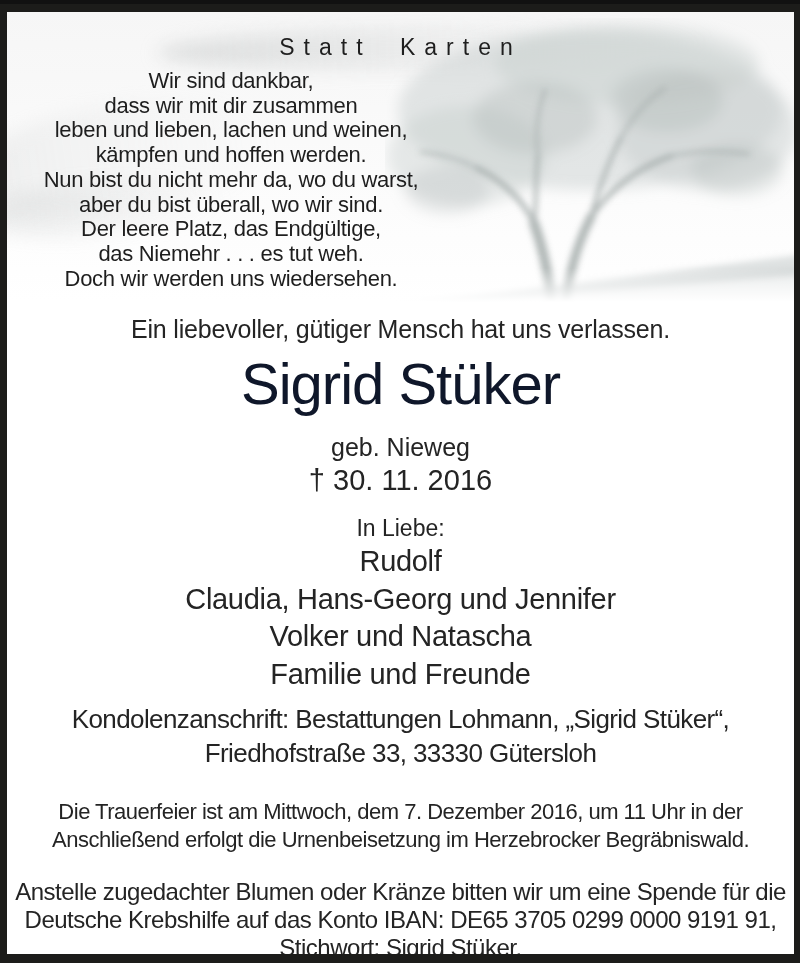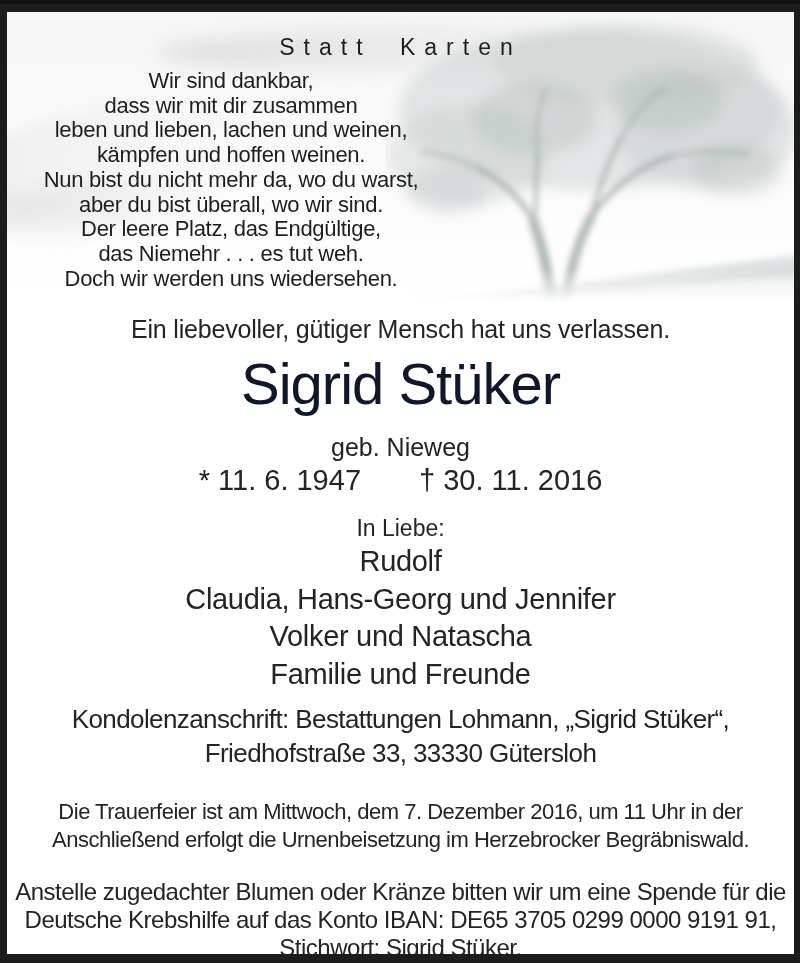--- a/index.html
+++ b/index.html
@@ -179,36 +179,35 @@
 
     <div class="fadeout"></div>
   </div>
 
   <div class="txt statt-karten">Statt Karten</div>
 
   <div class="txt poem">
     <div>Wir sind dankbar,</div>
     <div>dass wir mit dir zusammen</div>
     <div>leben und lieben, lachen und weinen,</div>
-    <div>kämpfen und hoffen weinen.</div>
+    <div>kämpfen und hoffen werden.</div>
     <div>Nun bist du nicht mehr da, wo du warst,</div>
     <div>aber du bist überall, wo wir sind.</div>
     <div>Der leere Platz, das Endgültige,</div>
     <div>das Niemehr . . . es tut weh.</div>
     <div>Doch wir werden uns wiedersehen.</div>
   </div>
 
   <div class="txt intro">Ein liebevoller, gütiger Mensch hat uns verlassen.</div>
 
   <div class="txt name">Sigrid Stüker</div>
 
   <div class="txt maiden">geb. Nieweg</div>
 
   <div class="txt dates">
-    <span>* 11. 6. 1947</span>
     <span>† 30. 11. 2016</span>
   </div>
 
   <div class="txt in-liebe">In Liebe:</div>
 
   <div class="txt family">
     <div>Rudolf</div>
     <div>Claudia, Hans-Georg und Jennifer</div>
     <div>Volker und Natascha</div>
     <div>Familie und Freunde</div>

